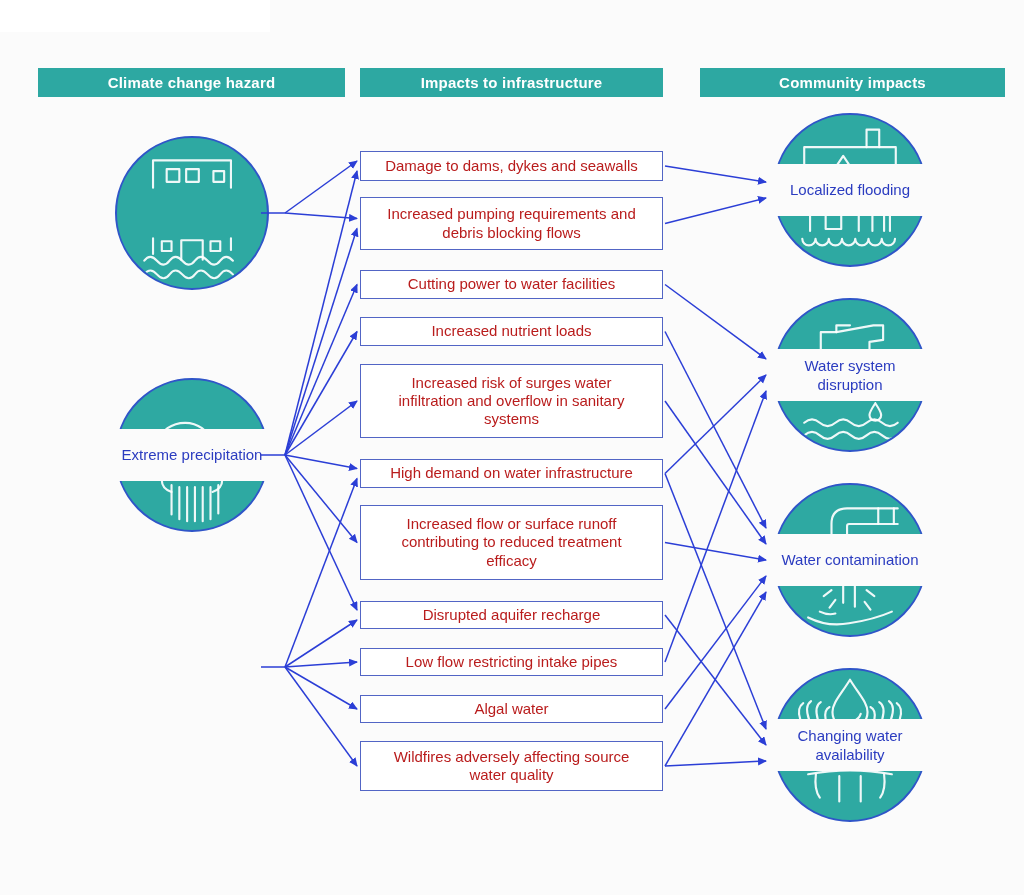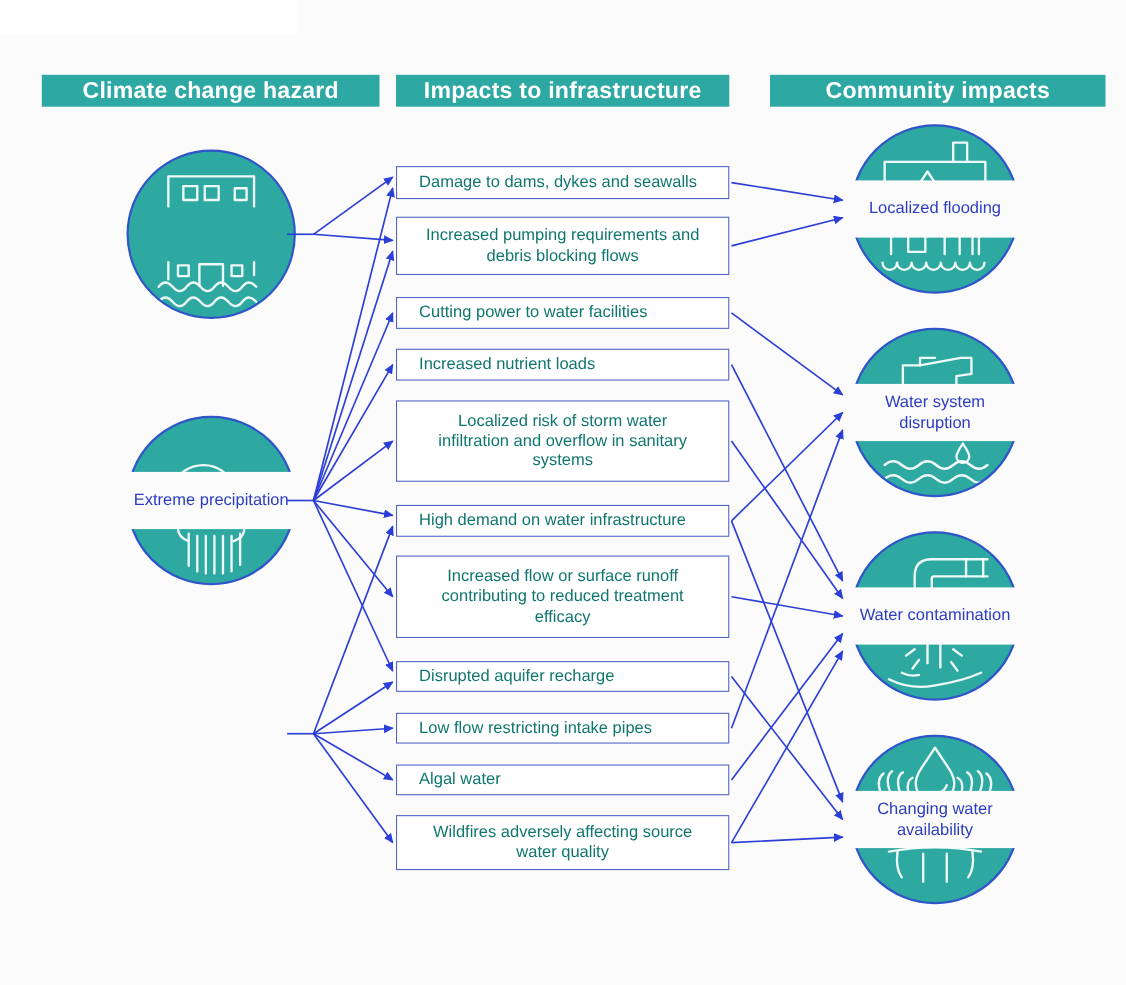--- a/index.html
+++ b/index.html
@@ -1,37 +1,37 @@
 <!DOCTYPE html>
 <html><head>
 <meta charset="utf-8">
 <style>
   html,body{margin:0;padding:0;background:#fbfbfb;}
   #diagram{position:relative;width:1024px;height:895px;overflow:hidden;
     font-family:"Liberation Sans",sans-serif;background:#fbfbfb;}
   .top-strip{position:absolute;left:0;top:0;width:270px;height:32px;background:#ffffff;}
   .col-header{position:absolute;top:68px;height:29px;background:#2DA8A2;color:#fff;
-    font-weight:bold;font-size:21px;display:flex;align-items:center;justify-content:center;
+    font-weight:bold;font-size:15px;display:flex;align-items:center;justify-content:center;
     letter-spacing:.2px;}
   #hdr-hazard{left:38px;width:307px;}
   #hdr-infra{left:360px;width:303px;}
   #hdr-community{left:700px;width:305px;}
 
   .circle-node{position:absolute;width:154px;height:154px;}
   .circle-bg{position:absolute;left:0;top:0;right:0;bottom:0;border-radius:50%;
     background:#2EA9A2;border:2.5px solid #2F55C8;box-sizing:border-box;overflow:hidden;}
   .circle-bg svg{position:absolute;left:0;top:0;width:100%;height:100%;}
   .band{position:absolute;left:-12px;right:-12px;top:50%;transform:translateY(-50%);
     height:52px;background:#fbfbfb;display:flex;align-items:center;justify-content:center;
     text-align:center;color:#2B3CC0;font-size:15px;line-height:1.28;font-weight:500;z-index:2;}
   .band span{display:block;max-width:158px;}
 
   .impact-box{position:absolute;left:360px;width:303px;background:#ffffff;
     border:1.4px solid #5265C5;box-sizing:border-box;display:flex;align-items:center;
-    justify-content:flex-start;text-align:center;color:#0f766e;font-size:15px;line-height:1.22;
+    justify-content:center;text-align:center;color:#b91c1c;font-size:15px;line-height:1.22;
     padding:2px 20px;z-index:2;}
 
   #arrow-overlay{position:absolute;left:0;top:0;z-index:3;pointer-events:none;}
   .icon-art{stroke:rgba(255,255,255,0.92);stroke-width:2.2;fill:none;
     stroke-linecap:round;stroke-linejoin:round;}
 </style>
 </head>
 <body>
 
 <div id="diagram">
@@ -89,21 +89,21 @@
   <div class="impact-box" style="top:197px;height:53px">
     <span>Increased pumping requirements and debris blocking flows</span>
   </div>
   <div class="impact-box" style="top:270px;height:29px">
     <span>Cutting power to water facilities</span>
   </div>
   <div class="impact-box" style="top:317px;height:29px">
     <span>Increased nutrient loads</span>
   </div>
   <div class="impact-box" style="top:364px;height:74px;padding:2px 34px">
-    <span>Localized risk of storm water infiltration and overflow in sanitary systems</span>
+    <span>Increased risk of surges water infiltration and overflow in sanitary systems</span>
   </div>
   <div class="impact-box" style="top:459px;height:29px">
     <span>High demand on water infrastructure</span>
   </div>
   <div class="impact-box" style="top:505px;height:75px;padding:2px 30px">
     <span>Increased flow or surface runoff contributing to reduced treatment efficacy</span>
   </div>
   <div class="impact-box" style="top:601px;height:28px">
     <span>Disrupted aquifer recharge</span>
   </div>

